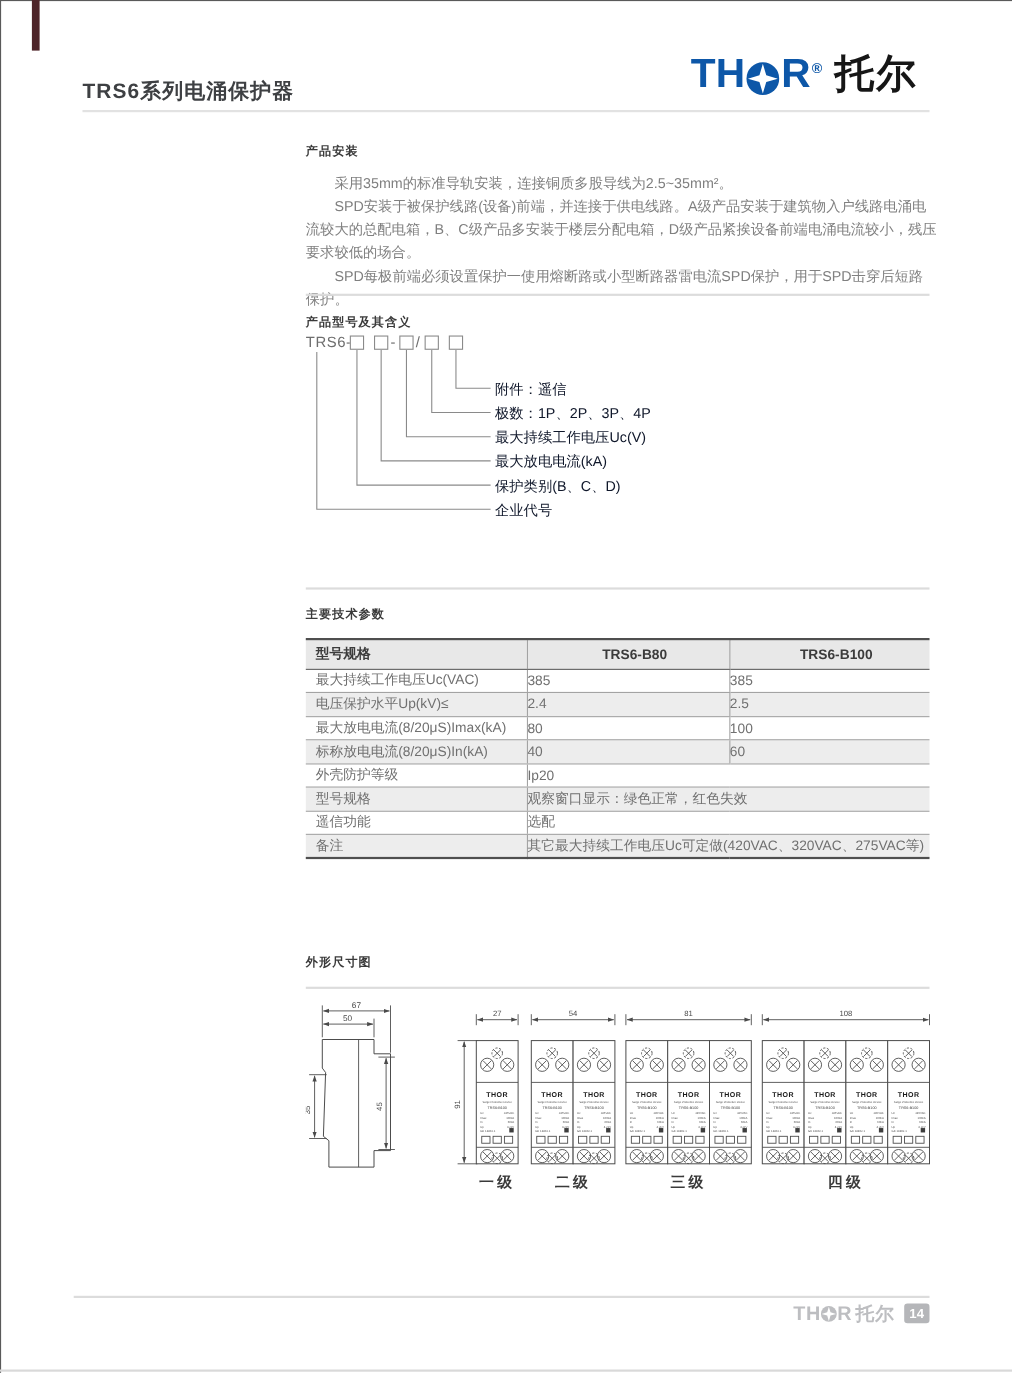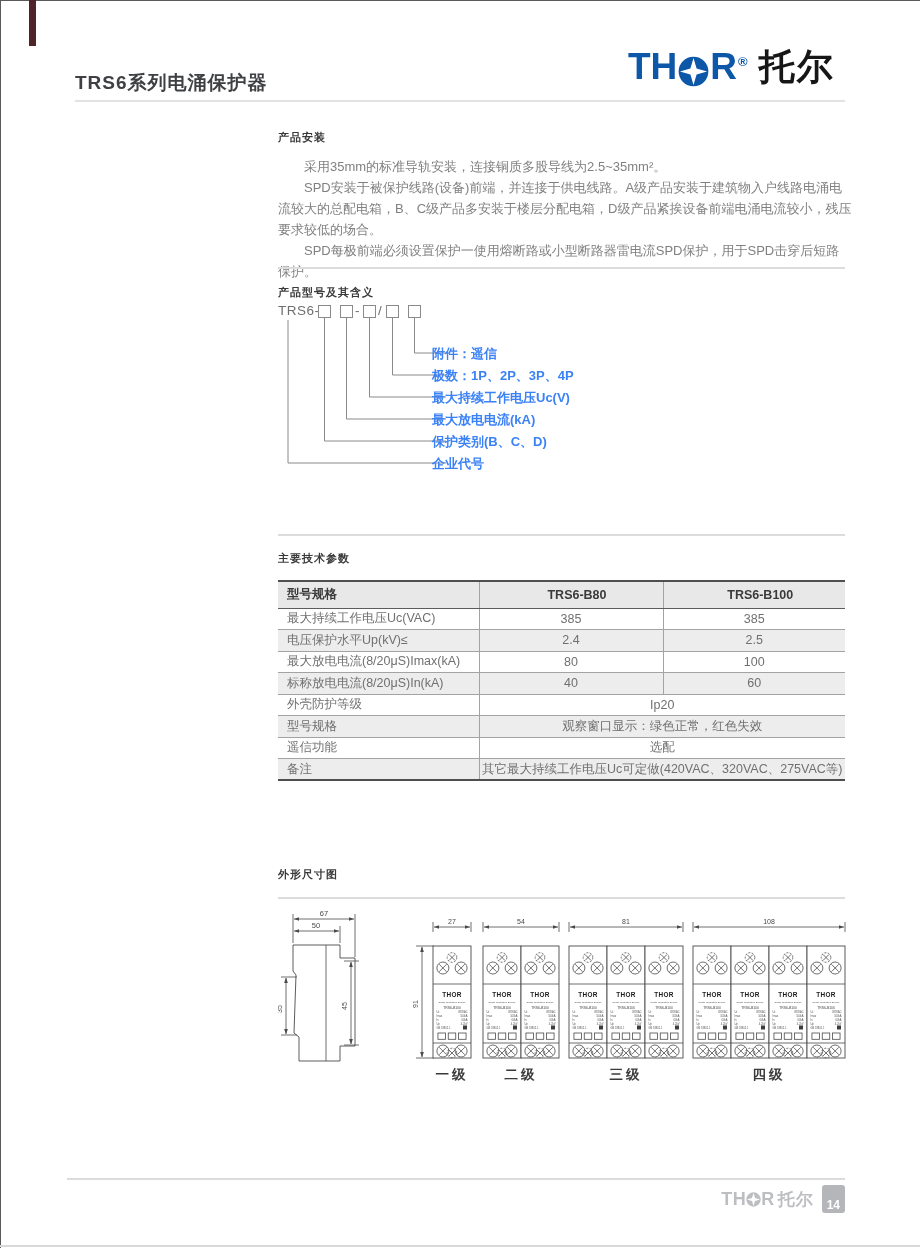--- a/index.html
+++ b/index.html
@@ -29,45 +29,45 @@
   
   .install-body { position:absolute; left:278px; top:156px; width:574px; font-size:13px; line-height:21px; color:#808080; }
   .install-body p { text-indent:2em; }
 
   
   .model-diagram { position:absolute; left:278px; top:303px; width:480px; height:175px; }
   .model-diagram svg { position:absolute; left:0; top:0; }
   .model-prefix { position:absolute; left:0; top:0; font-size:13.5px; color:#6e6e6e; letter-spacing:0.5px; }
   .mbox { position:absolute; top:2px; width:13px; height:13px; border:1px solid #8a8a8a; background:#fff; }
   .msep { position:absolute; top:0; font-size:13.5px; color:#6e6e6e; }
-  .mlabel { position:absolute; left:154px; font-size:13px; color:#3b82f6; white-space:nowrap;font-weight:bold; }
+  .mlabel { position:absolute; left:172px; font-size:13px; color:#0f172a; white-space:nowrap; }
 
   
   .specs-table-wrap { position:absolute; left:278px; top:580px; width:567px; }
   table.specs { width:567px; border-collapse:collapse; table-layout:fixed; border-top:2px solid #4f4f4f; border-bottom:2px solid #4f4f4f; font-size:12.5px; }
   table.specs col.c1 { width:201px; } table.specs col.c2 { width:184px; } table.specs col.c3 { width:182px; }
   table.specs th { height:27px; background:#e8e8e8; font-weight:bold; color:#3b3b3b; border-bottom:1px solid #5c5c5c;padding-left:12px; }
   table.specs th.lbl { text-align:left; padding-left:9px; }
-  table.specs td { height:21.5px; color:#707070; text-align:center; border-bottom:1px solid #a3a3a3; }
+  table.specs td { height:21.5px; color:#707070; border-bottom:1px solid #a3a3a3; }
   table.specs td.lbl { text-align:left; padding-left:9px; }
   table.specs th + th, table.specs td + td { border-left:1px solid #a3a3a3; }
   table.specs tbody tr:nth-child(even) { background:#ededed; }
   table.specs tbody tr:last-child td { border-bottom:none; }
 
   
   .drawings { position:absolute; left:278px; top:905px; width:582px; height:190px; }
   .drawings svg { font-family:"Liberation Sans","DejaVu Sans",sans-serif; }
 
   
   .footer-rule { position:absolute; left:67px; top:1178px; width:778px; height:2px; background:#dcdcdc; }
   .footer-brand { position:absolute; top:1185px; right:75px; display:flex; align-items:center; white-space:nowrap; }
   .f-latin { font-size:18px; font-weight:900; color:#bdbec1; letter-spacing:0.5px; line-height:1; }
   .f-o { display:inline-block; width:15px; height:15px; margin:0 0 -1px 0; }
   .f-cn { font-size:17px; color:#bdbec1; font-weight:600; margin-left:3px; line-height:1; letter-spacing:1px; }
-  .page-badge { display:inline-block; margin-left:8px; background:#b5b6b9; color:#fff; font-size:12px; font-weight:bold; border-radius:3px; padding:14px 5px 1px 5px; line-height:1.1; }
+  .page-badge { display:inline-block; margin-left:8px; background:#b5b6b9; color:#fff; font-size:12px; font-weight:bold; border-radius:3px; padding:3px 5px 1px 5px; line-height:1.1; }
 </style>
 </head>
 <body>
 
 <div class="page">
 
   <div class="edge-left"></div>
   <div class="edge-top"></div>
   <div class="edge-bottom"></div>
   <div class="binding-mark"></div>

